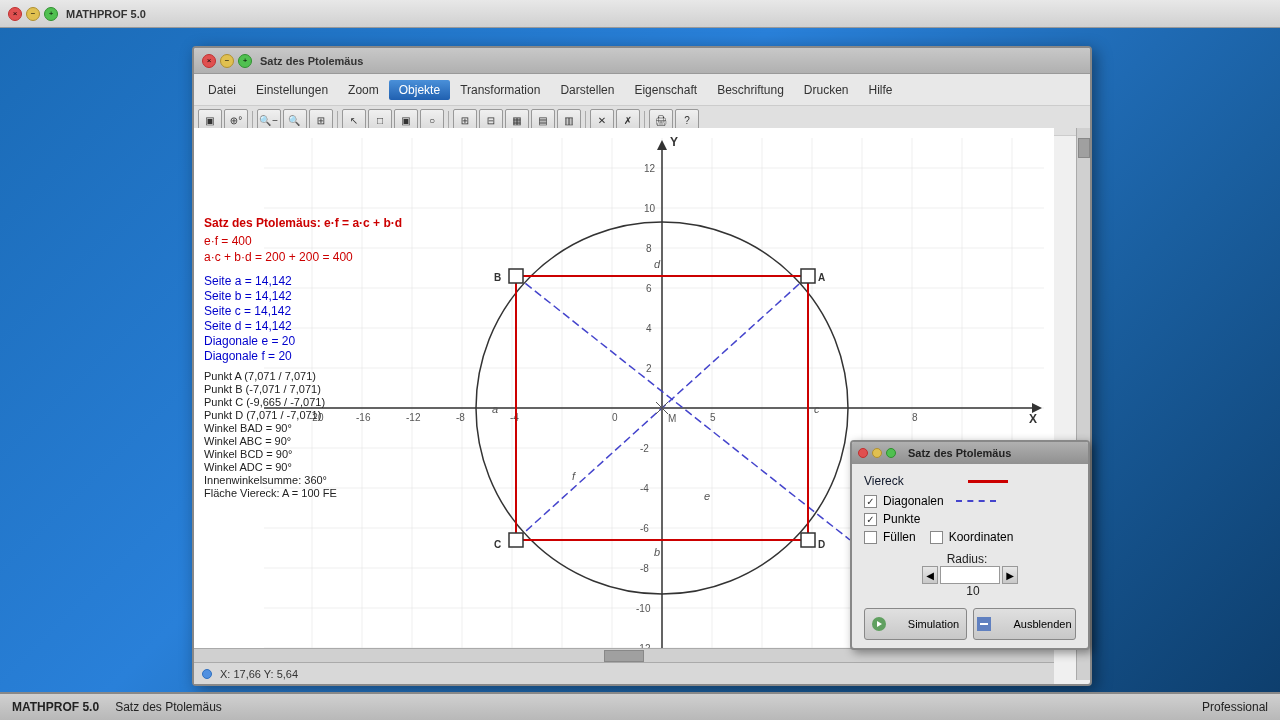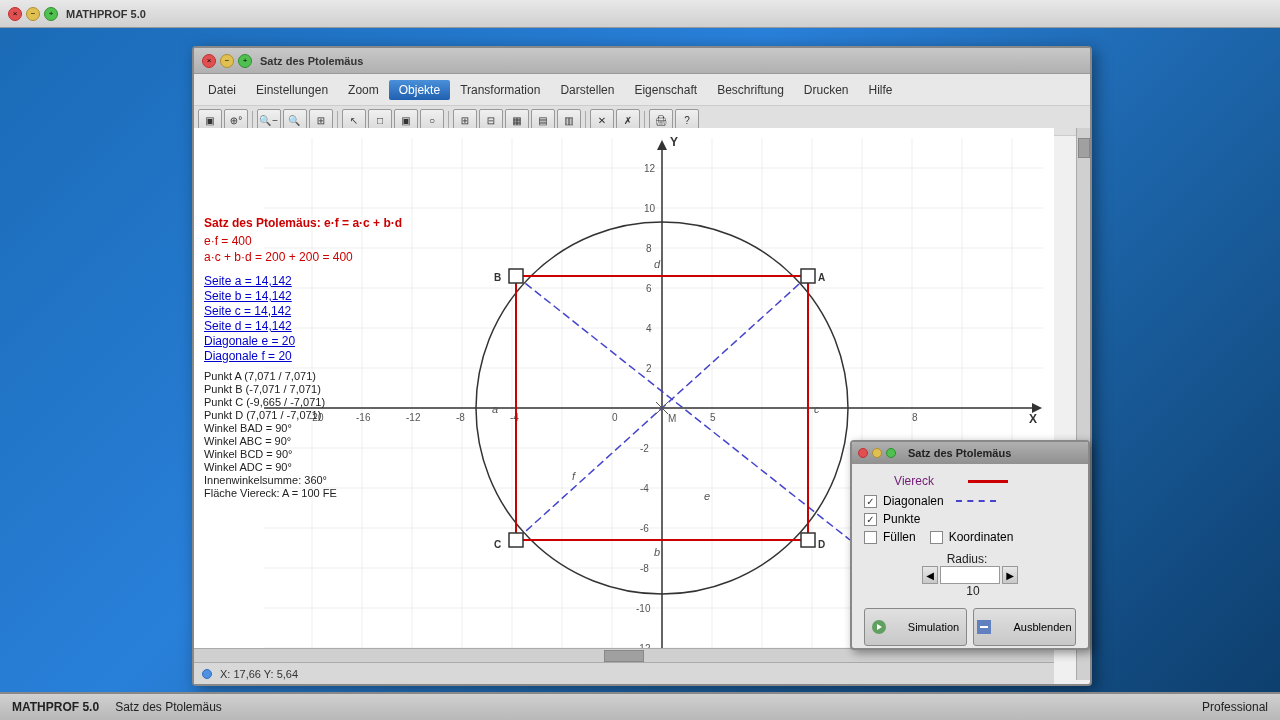--- a/index.html
+++ b/index.html
@@ -145,21 +145,20 @@
     }
     .info-eq {
       font-size: 12px;
       color: #cc0000;
       margin-bottom: 2px;
     }
     .info-blue {
       font-size: 12px;
       color: #0000cc;
       margin-bottom: 1px;
-      text-decoration: underline;
     }
     .info-black {
       font-size: 11px;
       color: #222;
       margin-bottom: 1px;
     }
 
     svg.graph {
       position: absolute;
       top: 0; left: 0;
@@ -241,21 +240,21 @@
     .panel-body {
       padding: 10px 12px;
     }
 
     .panel-row {
       display: flex;
       align-items: center;
       margin-bottom: 6px;
       font-size: 12px;
     }
-    .panel-label { width: 100px; color: #701a75; text-align: center; }
+    .panel-label { width: 100px; color: #0f172a; }
     .panel-line-red {
       width: 40px; height: 3px;
       background: #cc0000;
       margin-left: 4px;
     }
     .panel-check-row {
       display: flex;
       align-items: center;
       margin-bottom: 4px;
       font-size: 12px;
@@ -303,21 +302,21 @@
       color: #222;
     }
 
     .panel-footer {
       display: flex;
       gap: 6px;
       padding: 0 12px 8px 12px;
     }
     .panel-btn {
       flex: 1;
-      height: 38px;
+      height: 32px;
       background: linear-gradient(180deg, #e0e0e0 0%, #c8c8c8 100%);
       border: 1px solid #888;
       border-radius: 3px;
       display: flex;
       align-items: center;
       justify-content: center;
       font-size: 11px;
       cursor: pointer;
       gap: 22px;
     }

